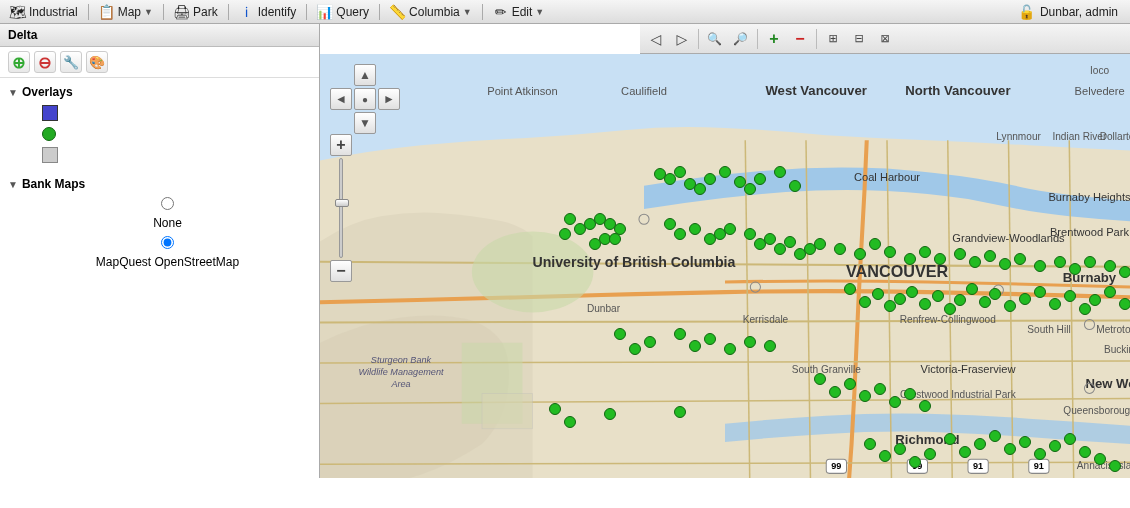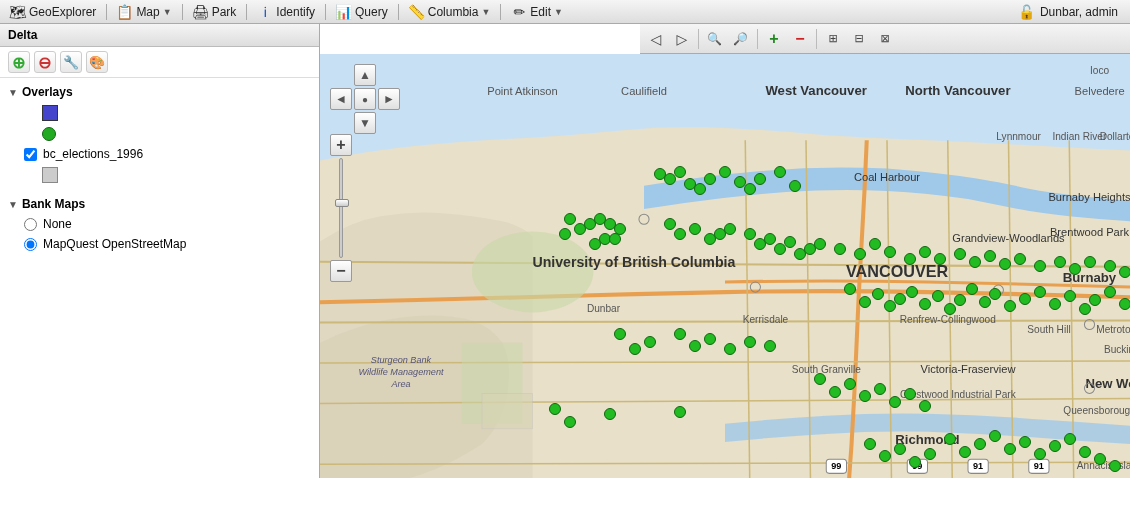--- a/index.html
+++ b/index.html
@@ -166,20 +166,21 @@
       flex-shrink: 0;
     }
 
     .basemaps-section { margin-top: 8px; }
     .radio-item {
       display: flex;
       align-items: center;
       gap: 6px;
       padding: 3px 8px 3px 24px;
       font-size: 12px;
+      flex-direction: column;
     }
     .radio-item input[type=radio] { cursor: pointer; }
 
     
     #map-area {
       flex: 1;
       position: relative;
       overflow: hidden;
     }
 
@@ -281,21 +282,21 @@
       position: absolute;
       transform: translate(-50%, -50%);
     }
   </style>
 </head>
 <body>
 
 <div id="toolbar">
   <div class="toolbar-item">
     <span class="toolbar-icon">🗺</span>
-    <span>GeoExplorer</span>
+    <span>Industrial</span>
   </div>
   <div class="toolbar-separator"></div>
   <div class="toolbar-item">
     <span class="toolbar-icon">📋</span>
     <span>Map</span>
     <span style="font-size:9px;color:#555;">▼</span>
   </div>
   <div class="toolbar-separator"></div>
   <div class="toolbar-item">
     <span class="toolbar-icon">🖨</span>
@@ -360,24 +361,20 @@
       </div>
 
       <div class="layer-item" style="padding-left: 42px;">
         <div class="layer-legend-blue"></div>
       </div>
 
       <div class="layer-item" style="padding-left: 42px;">
         <div class="layer-legend-green"></div>
       </div>
 
-      <div class="layer-item">
-        <input type="checkbox" checked="" style="">
-        <span>bc_elections_1996</span>
-      </div>
       <div class="layer-item" style="padding-left: 42px;">
         <div class="layer-legend-gray"></div>
       </div>
 
       <div class="basemaps-section">
         <div class="section-header">
           <span class="triangle">▼</span>
           <span>Bank Maps</span>
         </div>
         <div class="radio-item">

